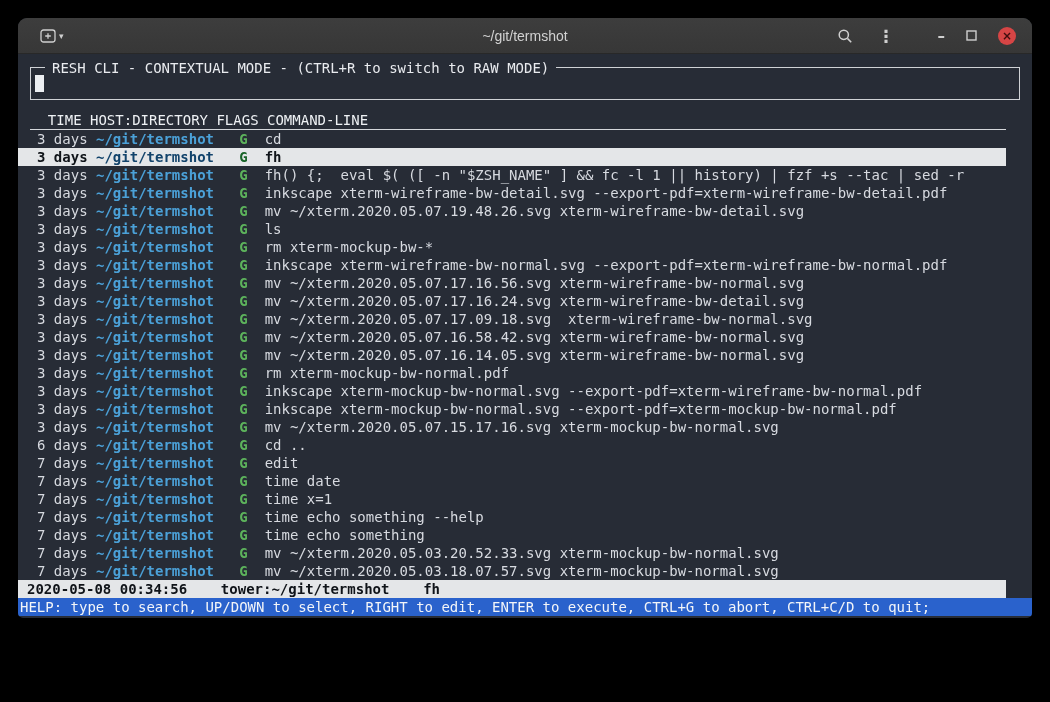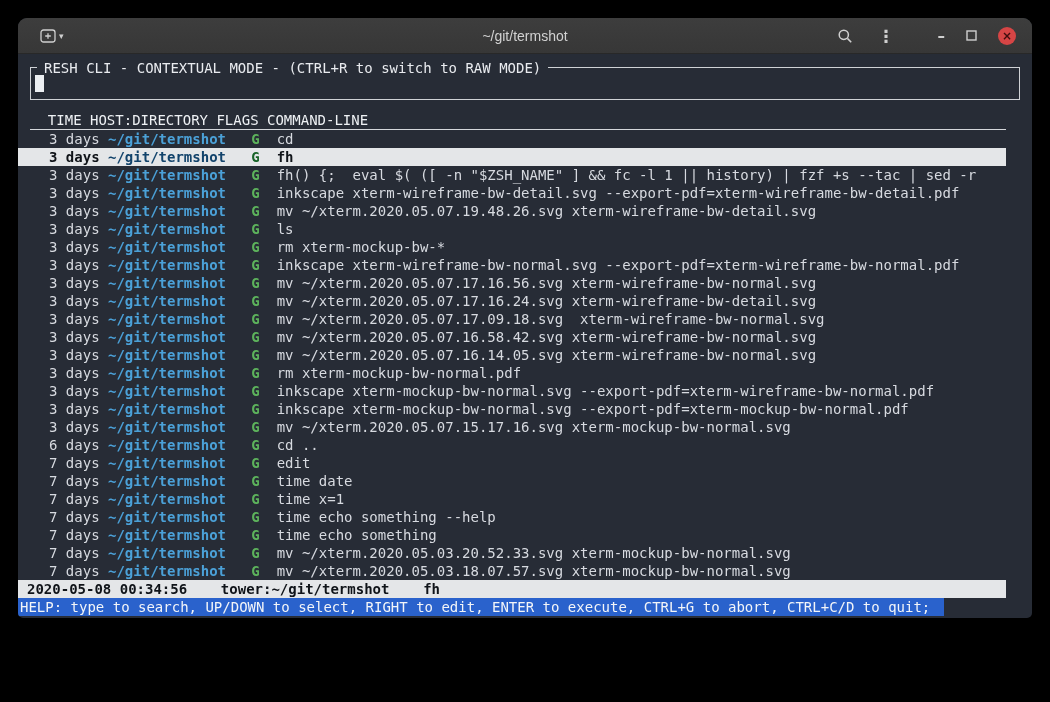--- a/index.html
+++ b/index.html
@@ -20,34 +20,34 @@
   .caret{font-size:9px;color:#cfcfcf;}
   .tb-right{display:flex;align-items:center;margin-left:auto;z-index:1;gap:25px;}
   .win-controls{display:flex;align-items:center;gap:21px;margin-left:18px;}
   .menu-glyph{font-size:17px;font-weight:bold;line-height:16px;}
   .win-min{font-size:15px;font-weight:bold;}
   .close{width:18px;height:18px;border-radius:50%;background:var(--close-button);}
   .close span{color:#3f0d0d;font-size:12px;font-weight:bold;line-height:18px;}
   
   .terminal{padding-bottom:2px;font-size:14px;line-height:18px;color:var(--text);}
   .query-box{position:relative;margin:13px 12px 0 12px;height:33px;border:1px solid #cfd2d6;}
-  .query-title{position:absolute;top:-9px;left:6px;background:var(--terminal-bg);padding:0 7px;color:#e9ebef;white-space:pre;}
+  .query-title{position:absolute;top:-9px;left:14px;background:var(--terminal-bg);padding:0 7px;color:#e9ebef;white-space:pre;}
   .cursor{position:absolute;left:4px;top:7px;width:9px;height:17px;background:#eceff2;}
   .cols-header{margin:12px 0 0 12px;width:976px;height:18px;line-height:17px;padding-left:1px;border-bottom:1px solid #d4d7db;color:#eef1f4;white-space:pre;overflow:hidden;}
-  .row{height:18px;line-height:18px;width:988px;padding-left:31px;white-space:pre;overflow:hidden;}
+  .row{height:18px;line-height:18px;width:988px;padding-left:19px;white-space:pre;overflow:hidden;}
   .row .rt{color:var(--text);}
   .row .rd{color:var(--dir);font-weight:bold;}
   .row .rf{color:var(--flag);font-weight:bold;}
   .row .rc{color:var(--text);}
   .row.selected{background:var(--selection-bg);font-weight:bold;}
   .row.selected .rt,.row.selected .rc{color:var(--selection-text);}
   .row.selected .rd{color:#12436b;}
   .row.selected .rf{color:#176327;}
   .status-bar{height:18px;line-height:18px;width:988px;padding-left:9px;background:var(--selection-bg);color:var(--selection-text);font-weight:bold;white-space:pre;overflow:hidden;}
-  .help-bar{height:18px;line-height:18px;width:926px;padding-left:2px;background:var(--help-bg);color:var(--help-text);white-space:pre;overflow:hidden;}
+  .help-bar{height:18px;line-height:18px;width:1032px;padding-left:2px;background:var(--help-bg);color:var(--help-text);white-space:pre;overflow:hidden;}
 </style>
 </head>
 <body>
 
 <div class="window">
   <div class="titlebar">
     <div class="tb-left">
       <button class="tb-btn newtab">
         <svg width="16" height="14" viewBox="0 0 16 14">
           <rect x="1" y="1" width="14" height="12" rx="2.5" fill="none" stroke="#cfcfcf" stroke-width="1.3"></rect>

